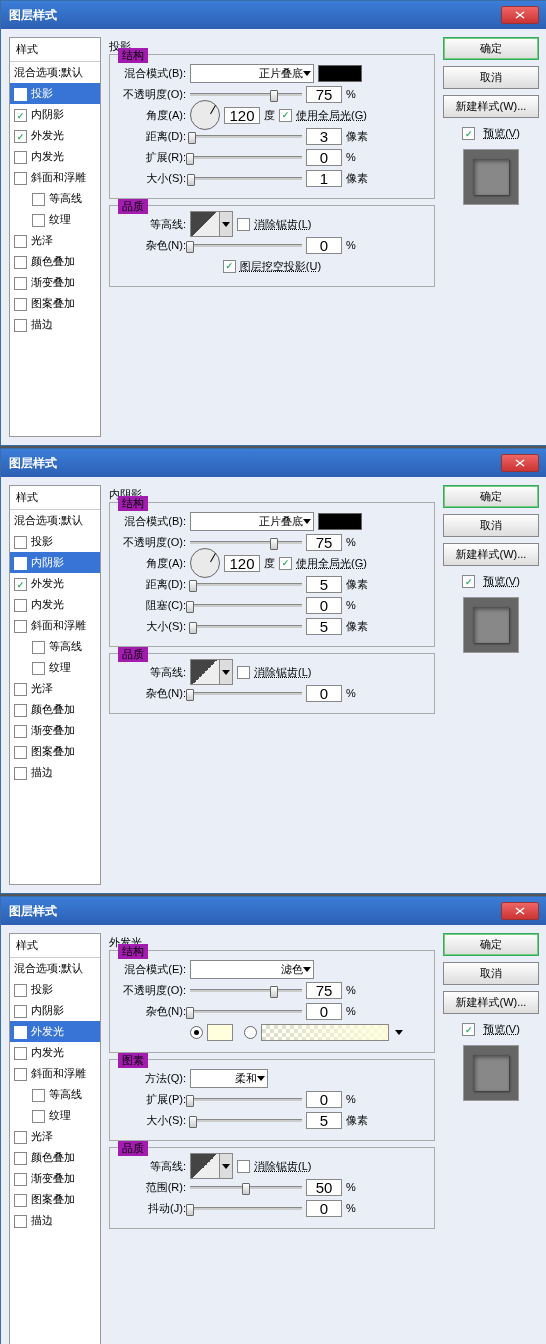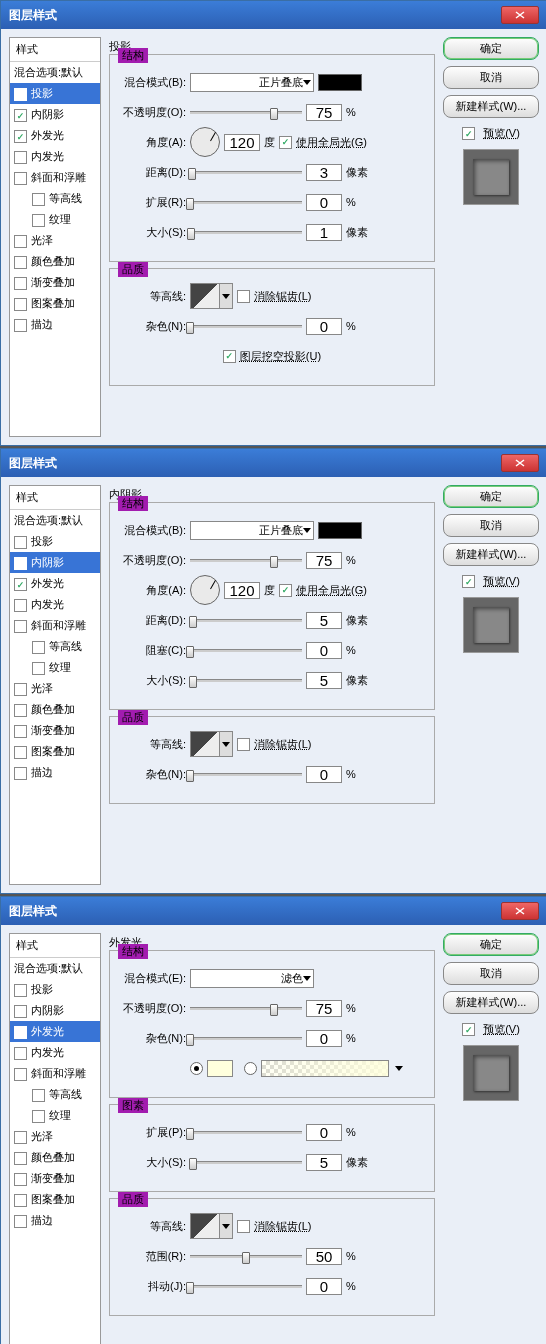--- a/index.html
+++ b/index.html
@@ -14,33 +14,33 @@
 .side-item.selected{background:#3874d6;color:#fff}
 .side-item.indent{padding-left:22px}
 .cb{width:11px;height:11px;border:1px solid #888;background:#fff;display:inline-flex;align-items:center;justify-content:center;flex-shrink:0}
 .cb.checked::after{content:"✓";font-size:9px;color:#3a6;font-weight:bold}
 .selected .cb{border-color:#fff}
 .selected .cb.checked::after{color:#fff}
 .main{flex:1}
 .fieldset{border:1px solid #aaa;margin:0 0 6px 0;padding:6px 8px 8px 8px;position:relative}
 .legend{position:absolute;top:-7px;left:8px;background:#a21caf;padding:0 4px;font-size:11px}
 .fs-out{padding-top:2px}
-.row{display:flex;align-items:center;gap:4px;margin:12px 0;height:18px}
+.row{display:flex;align-items:center;gap:4px;margin:3px 0;height:18px}
 .lbl{width:68px;text-align:right}
 .select{border:1px solid #888;background:#fff;height:17px;width:116px;display:flex;align-items:center;justify-content:flex-end;padding:0 2px 0 4px;cursor:pointer}
 .triangle{width:0;height:0;border-left:4px solid transparent;border-right:4px solid transparent;border-top:5px solid #000}
 .swatch{width:42px;height:15px;border:1px solid #666;background:#000;cursor:pointer}
 .slider{width:112px;height:2px;background:#ccc;border-top:1px solid #888;position:relative;cursor:pointer}
 .slider-thumb{position:absolute;top:-4px;width:6px;height:10px;background:linear-gradient(#fff,#ccc);border:1px solid #666;border-radius:1px;transform:translateX(-50%)}
 .numbox{width:34px;height:15px;border:1px solid #888;background:#fff;text-align:center;font-size:15px;padding:0}
 .unit{width:26px}
 .knob{width:28px;height:28px;border:1px solid #666;border-radius:50%;background:#eaeaea;position:relative}
 .knob::after{content:"";position:absolute;top:3px;left:19px;width:1px;height:10px;background:#000;transform-origin:bottom center;transform:rotate(30deg)}
 .right{width:96px;display:flex;flex-direction:column;gap:6px}
-.btn{border:1px solid #888;background:linear-gradient(#fefefe,#ddd);padding:3px 4px;text-align:center;cursor:pointer;border-radius:8px;font-size:11px}
+.btn{border:1px solid #888;background:linear-gradient(#fefefe,#ddd);padding:3px 4px;text-align:center;cursor:pointer;border-radius:0;font-size:11px}
 .btn.default{border:1px solid #3a6;box-shadow:0 0 0 1px #7c7 inset}
 .preview-row{display:flex;align-items:center;gap:8px;justify-content:center;margin-top:2px}
 .preview-box{width:54px;height:54px;background:#666;border:1px solid #999;margin:2px auto;display:flex;align-items:center;justify-content:center}
 .preview-inner{width:36px;height:36px;background:#888;box-shadow:inset 2px 2px 4px #444,1px 1px 2px #333}
 .contour{width:28px;height:24px;border:1px solid #888;background:linear-gradient(135deg,#444 0%,#444 50%,#eee 50%,#eee 100%);cursor:pointer;display:inline-block}
 .contour-btn{width:12px;height:24px;border:1px solid #888;border-left:0;background:#ddd;display:inline-flex;align-items:center;justify-content:center;cursor:pointer}
 .radio{width:11px;height:11px;border:1px solid #666;border-radius:50%;background:#fff;display:inline-flex;align-items:center;justify-content:center;cursor:pointer}
 .radio.checked::after{content:"";width:5px;height:5px;border-radius:50%;background:#000}
 .colorchip{width:24px;height:15px;border:1px solid #888;cursor:pointer}
 .gradient{width:126px;height:15px;border:1px solid #888;background:repeating-conic-gradient(#ccc 0 25%,#fff 0 50%) 0 0/8px 8px;cursor:pointer;position:relative}
@@ -452,20 +452,27 @@
                 <div class="slider-thumb" style="left:0%"></div>
               </div>
               <input class="numbox" value="0" style="">
               <span class="unit">%</span>
             </div>
             <div class="row"><span class="lbl"></span><span class="radio checked"></span> <span class="colorchip" style="background:#ffffdd"></span> &nbsp; <span class="radio"></span> <span class="gradient"></span> <span class="triangle" style="margin-left:2px"></span></div>
           </div>
           <div class="fieldset">
             <div class="legend">图素</div>
             <div class="row">
+              <span class="lbl">方法(Q):</span>
+              <div class="select" style="width:70px">
+                <span>柔和</span>
+                <span class="triangle"></span>
+              </div>
+            </div>
+            <div class="row">
               <span class="lbl">扩展(P):</span>
               <div class="slider">
                 <div class="slider-thumb" style="left:0%"></div>
               </div>
               <input class="numbox" value="0" style="">
               <span class="unit">%</span>
             </div>
             <div class="row">
               <span class="lbl">大小(S):</span>
               <div class="slider">

